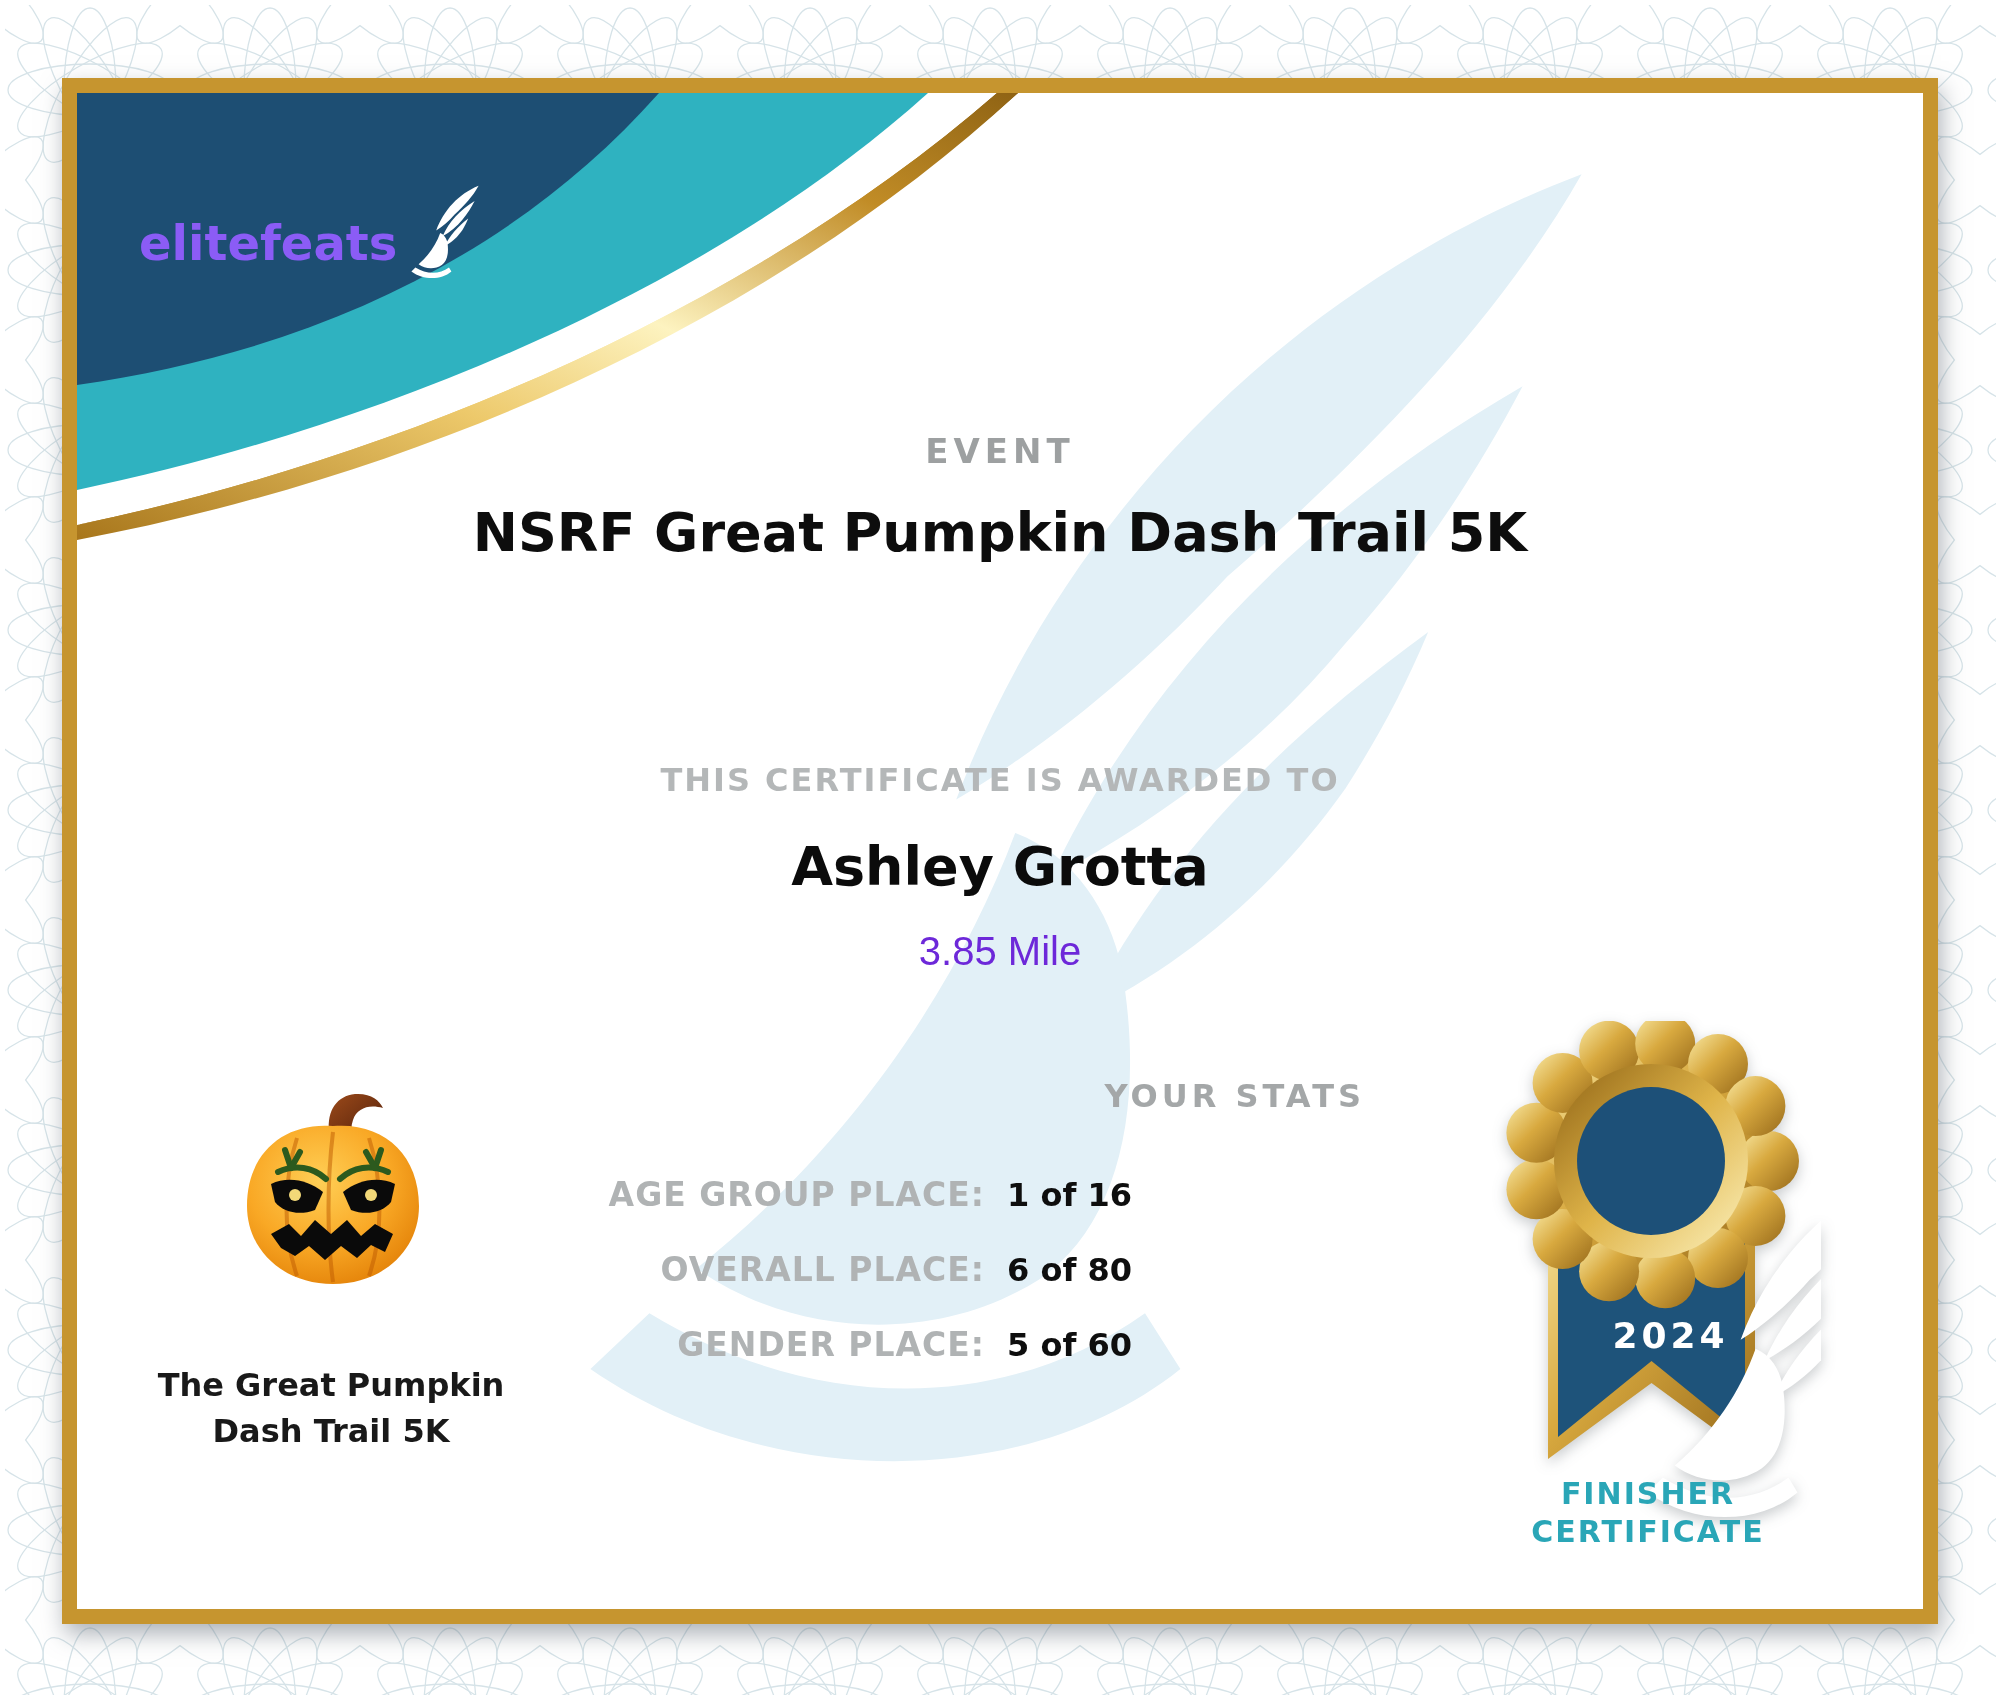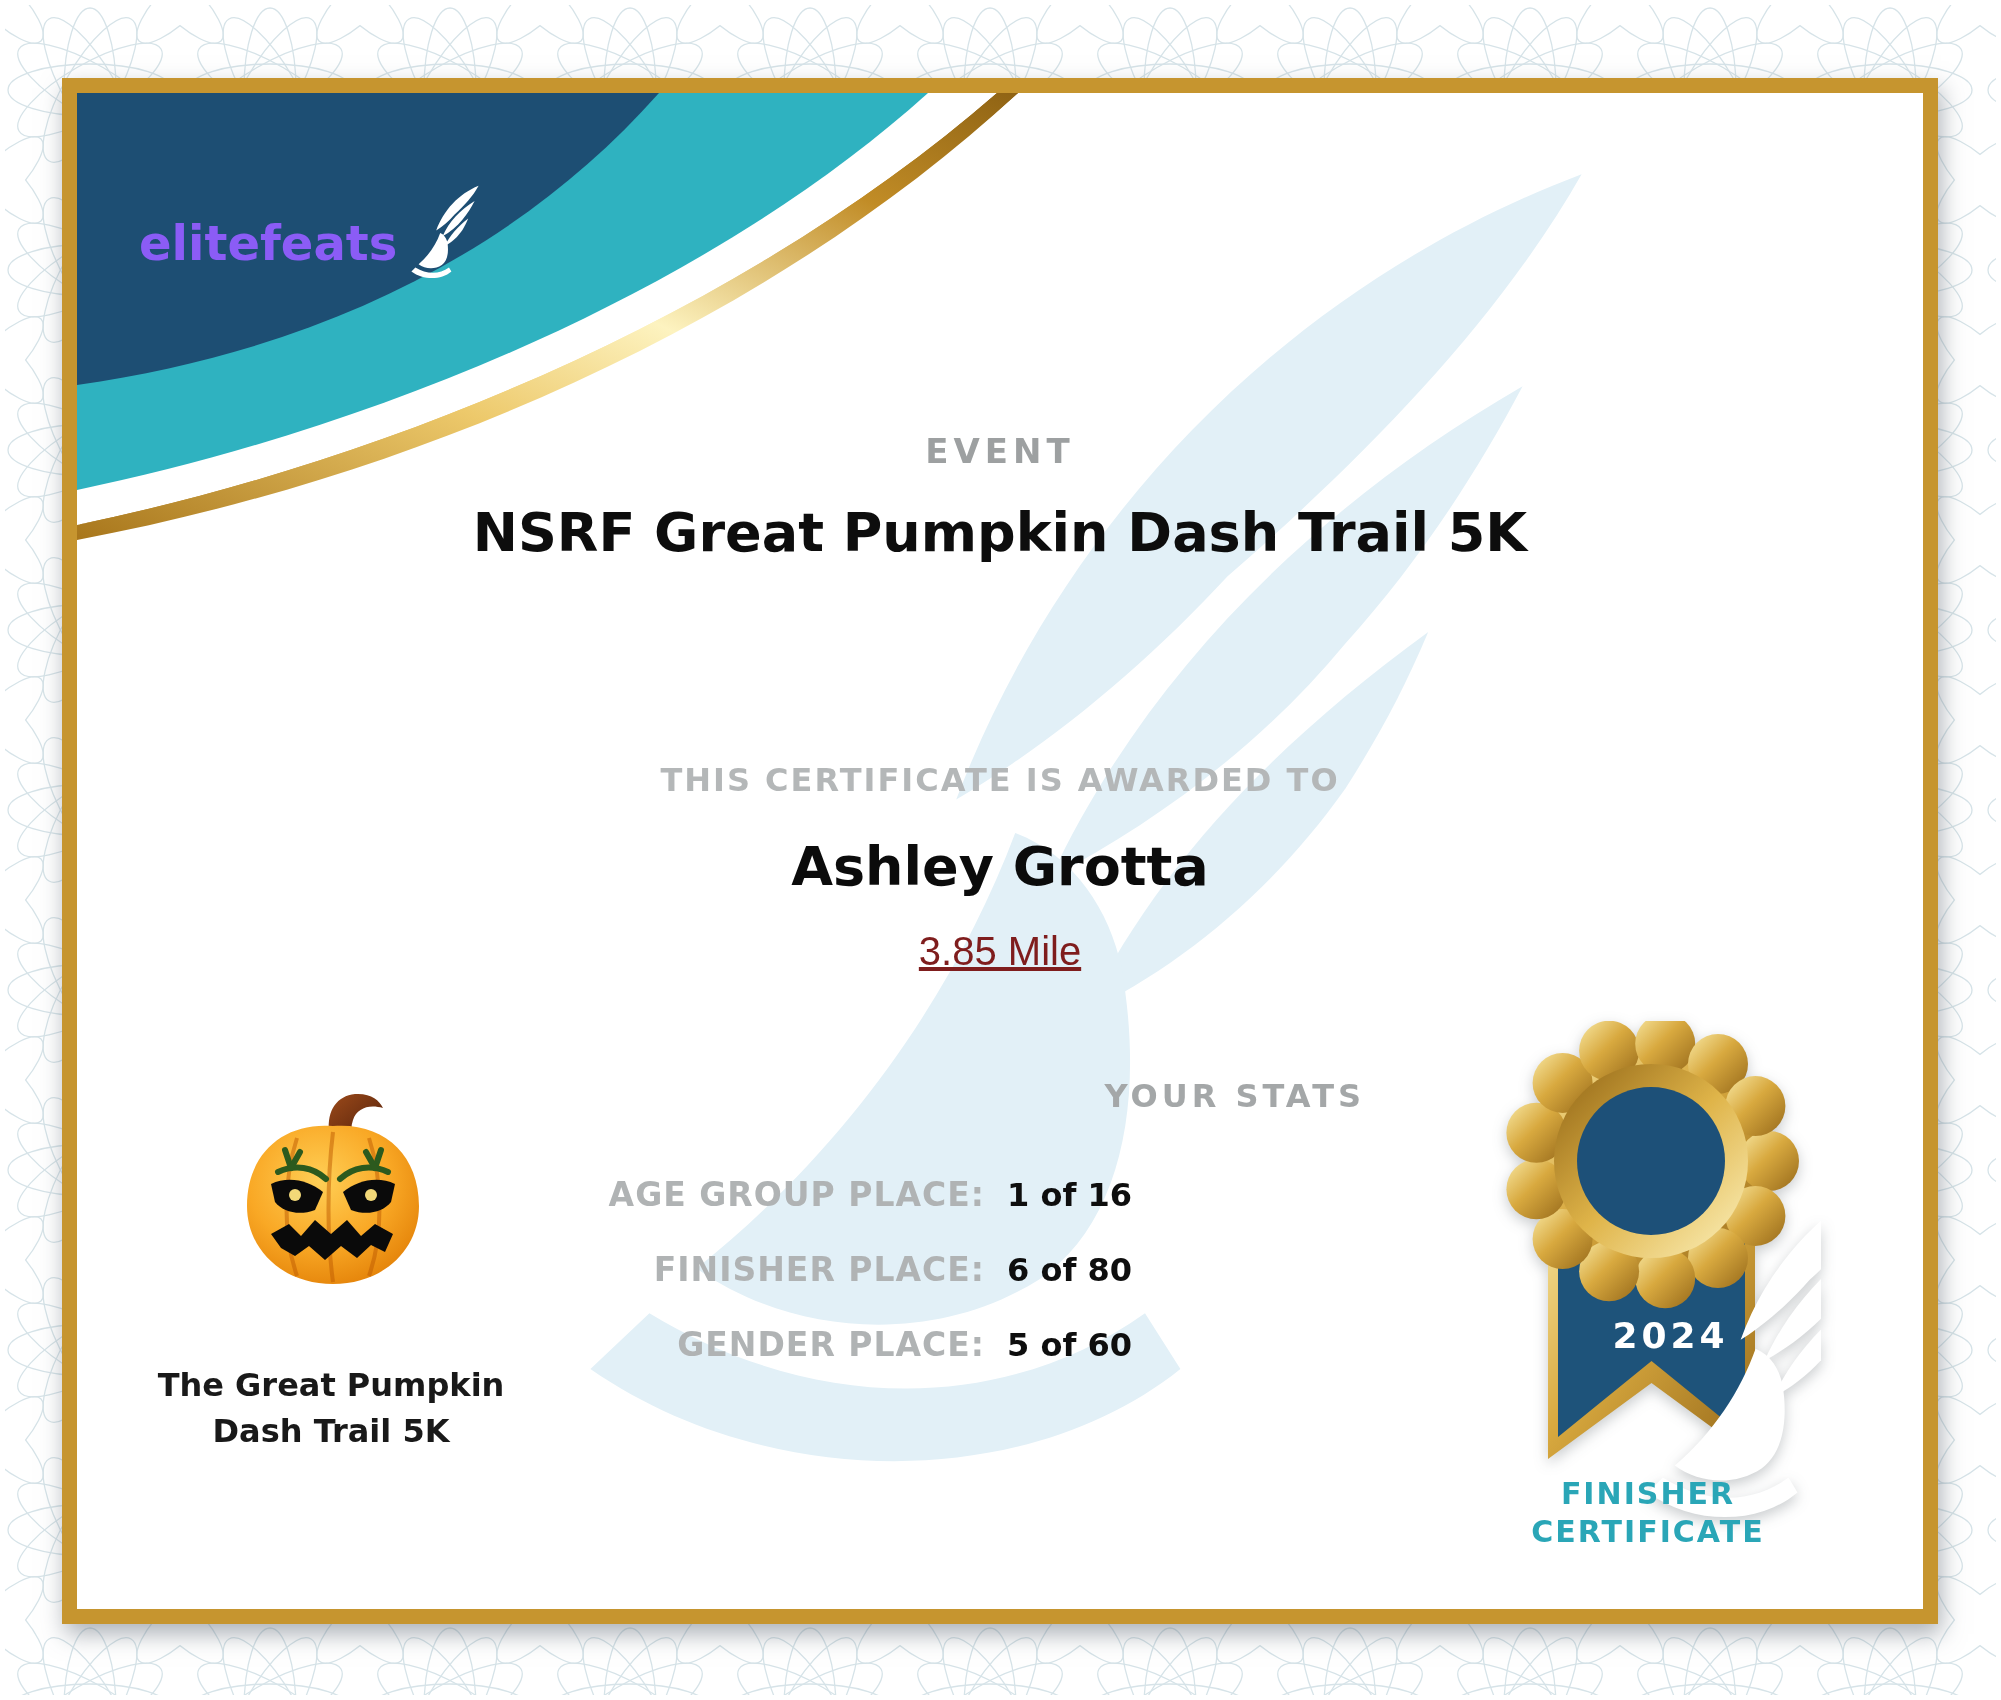--- a/index.html
+++ b/index.html
@@ -16,21 +16,21 @@
     box-sizing:border-box;border:15px solid #c6952f;background:#ffffff;
     box-shadow:3px 10px 22px rgba(90,100,112,.5), inset 0 0 0 2px rgba(255,246,214,.45);
   }
   #cert-inner{position:absolute;inset:0;overflow:hidden;background:#ffffff;}
   
   .centered{left:0;width:100%;text-align:center;white-space:nowrap;}
   .event-label{top:338px;font-size:34px;font-weight:bold;letter-spacing:5px;color:#9da0a1;}
   .event-title{top:408px;font-size:54px;font-weight:bold;color:#0d0d0d;letter-spacing:0px;}
   .award-intro{top:668px;font-size:32px;font-weight:bold;letter-spacing:2px;color:#b4b7b8;}
   .recipient{top:742px;font-size:54px;font-weight:bold;color:#0b0b0b;}
-  .distance{top:836px;font-size:40px;color:#7f1d1d;font-family:"Liberation Sans",sans-serif;text-decoration:underline;}
+  .distance{top:836px;font-size:40px;color:#6d28d9;font-family:"Liberation Sans",sans-serif;}
   .stats-heading{
     left:288px;width:1000px;top:984px;text-align:right;
     font-size:32px;font-weight:bold;letter-spacing:4px;color:#a4a7a8;white-space:nowrap;
   }
   #stats{left:113px;top:1082px;width:1150px;}
   .stat-row{display:flex;align-items:baseline;height:46px;margin-bottom:29px;}
   .stat-label{width:795px;text-align:right;font-size:33px;font-weight:bold;letter-spacing:1px;color:#b0b3b4;white-space:nowrap;}
   .stat-value{margin-left:22px;width:320px;text-align:left;font-size:32px;font-weight:bold;color:#0e0e0e;white-space:nowrap;}
   
   #logo{left:62px;top:92px;display:flex;align-items:flex-start;}
@@ -121,21 +121,21 @@
       <div class="abs centered recipient">Ashley Grotta</div>
       <div class="abs centered distance">3.85 Mile</div>
 
       <div class="abs stats-heading">YOUR STATS</div>
       <div class="abs" id="stats">
         <div class="stat-row">
           <span class="stat-label">AGE GROUP PLACE:</span>
           <span class="stat-value">1 of 16</span>
         </div>
         <div class="stat-row">
-          <span class="stat-label">FINISHER PLACE:</span>
+          <span class="stat-label">OVERALL PLACE:</span>
           <span class="stat-value">6 of 80</span>
         </div>
         <div class="stat-row">
           <span class="stat-label">GENDER PLACE:</span>
           <span class="stat-value">5 of 60</span>
         </div>
       </div>
 
       <svg class="abs" id="pumpkin-wrap" width="200" height="205" viewBox="0 0 200 205">
         <defs>

